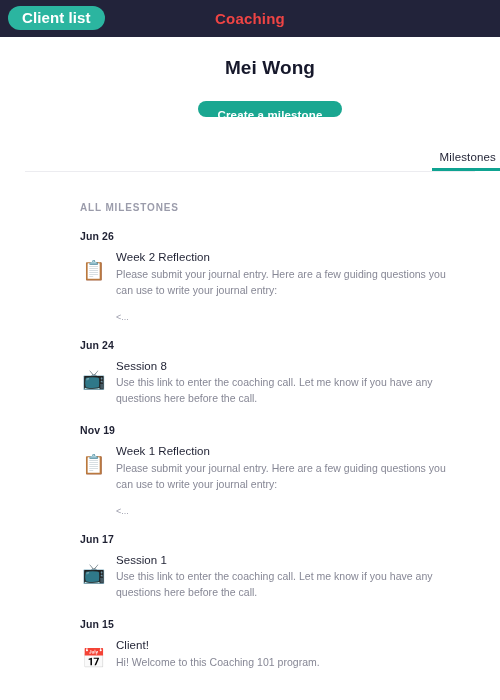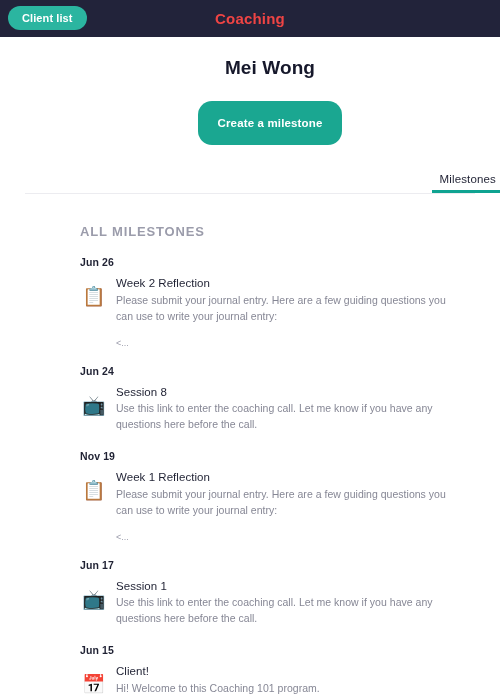--- a/index.html
+++ b/index.html
@@ -23,21 +23,21 @@
   .client-list-btn{
     position:absolute;
     left:8px; top:6px;
     height:24px;
     padding:0 14px;
     border:none;
     border-radius:13px;
     background:#2bb5a0;
     color:#ffffff;
     font-family:"Liberation Sans", sans-serif;
-    font-size:11px;
+    font-size:15px;
     font-weight:bold;
     letter-spacing:.1px;
     cursor:pointer;
     line-height:24px;
   }
   .topbar-title{
     color:#ef4444;
     font-size:15px;
     font-weight:bold;
     letter-spacing:.2px;
@@ -50,21 +50,21 @@
     margin-left:40px;
   }
   .client-name{
     font-size:19px;
     font-weight:bold;
     color:#16182b;
     letter-spacing:.1px;
   }
   .create-milestone-btn{
     margin-top:22px;
-    height:44px;
+    height:16px;
     padding:0 20px;
     border:none;
     border-radius:14px;
     background:#1aa791;
     color:#ffffff;
     font-family:"Liberation Sans", sans-serif;
     font-size:11.5px;
     font-weight:bold;
     letter-spacing:.15px;
     cursor:pointer;
@@ -98,21 +98,21 @@
     background:#ececf0;
   }
 
   
   .list-wrap{
     padding:0 25px;
   }
   .section-label{
     margin-top:30px;
     padding-left:55px;
-    font-size:13px;
+    font-size:10px;
     font-weight:bold;
     letter-spacing:.85px;
     color:#9b9cab;
   }
   .group{
     padding-left:55px;
   }
   .group-date{
     margin-top:17px;
     font-size:10.5px;

